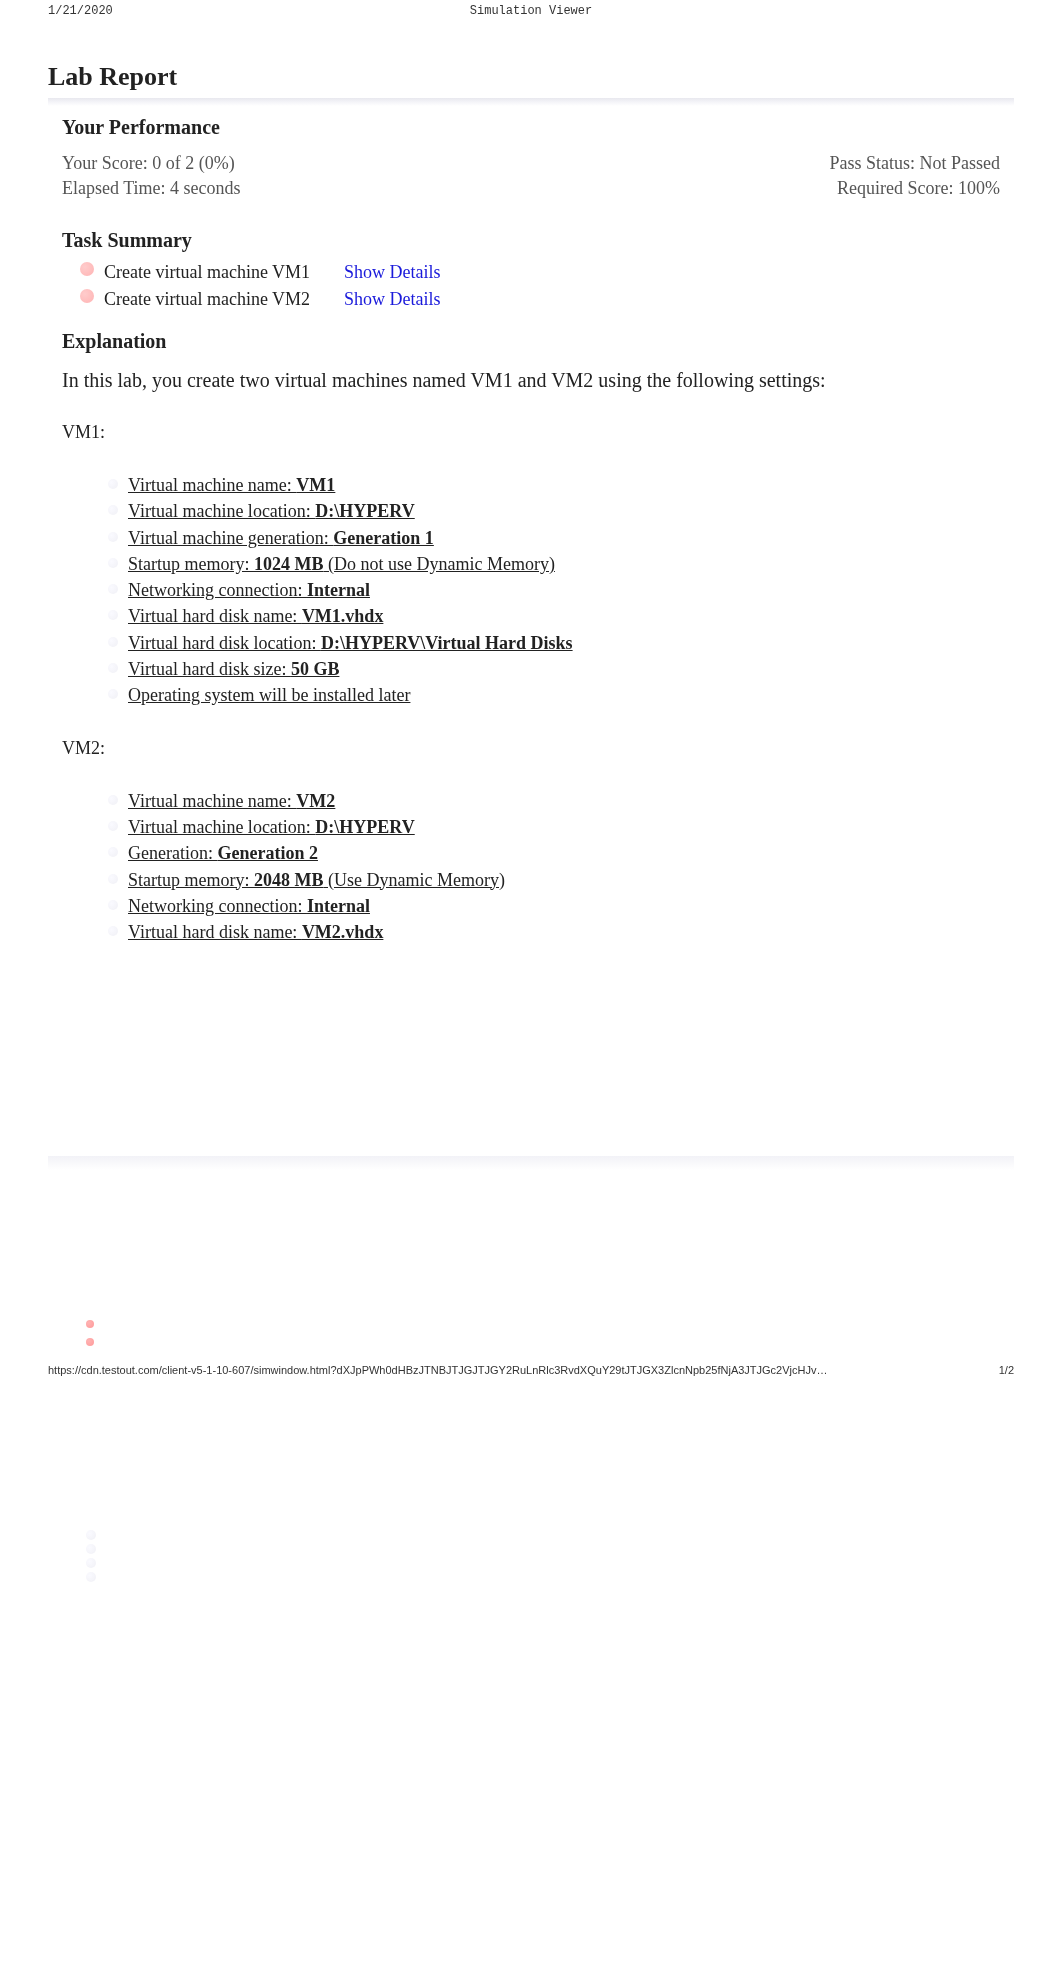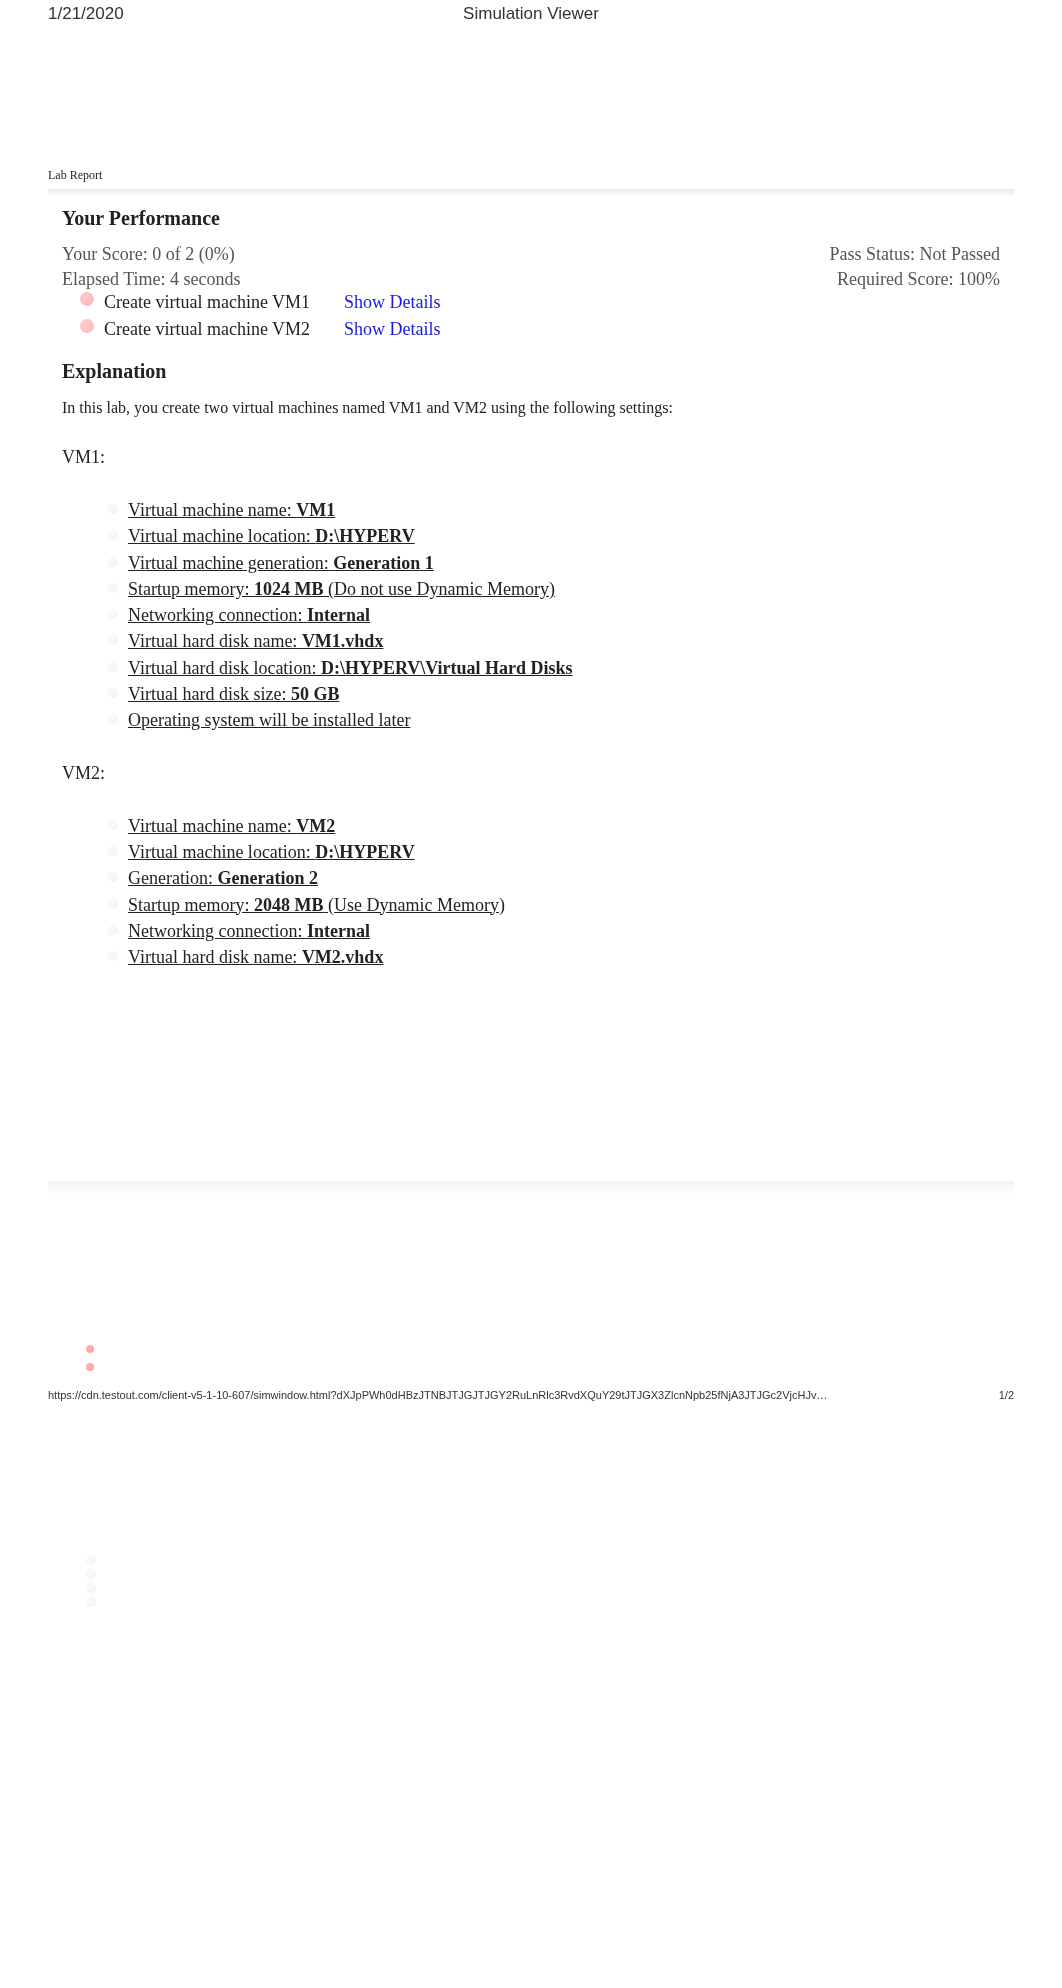--- a/index.html
+++ b/index.html
@@ -10,34 +10,33 @@
     body {
       background: #fff;
       font-family: "Times New Roman", Times, serif;
       color: #000;
       width: 1062px;
     }
     .page-header {
       display: flex;
       justify-content: space-between;
       padding: 4px 48px 4px 48px;
-      font-family: Liberation Sans, sans-serif;
-      font-size: 17px;
+      font-family: Liberation Mono, monospace;
+      font-size: 12px;
       color: #333;
     }
     .page-header .left { }
     .page-header .center { position: absolute; left: 50%; transform: translateX(-50%); }
     .content-wrapper {
       padding: 40px 48px 0 48px;
     }
     .lab-title {
-      font-size: 12px;
-      font-weight: normal;
-      color: #222;
-      margin-top: 100px;
+      font-size: 26px;
+      font-weight: bold;
+      color: #222;
       margin-bottom: 6px;
     }
     .gradient-bar {
       height: 8px;
       background: linear-gradient(to bottom, #e8e8ee, #f4f4f8, #fff);
       margin-bottom: 0;
       width: 100%;
     }
     .section-heading {
       font-size: 20px;
@@ -86,21 +85,21 @@
     }
     .show-details {
       color: #1a1adb;
       font-size: 18px;
       margin-left: 20px;
       cursor: pointer;
     }
     .explanation-text {
       padding: 0 14px;
       margin-top: 8px;
-      font-size: 16px;
+      font-size: 20px;
       color: #222;
     }
     .vm-label {
       padding: 0 14px;
       margin-top: 30px;
       font-size: 18px;
       color: #222;
     }
     .vm-list {
       padding: 0 14px 0 60px;
@@ -184,20 +183,21 @@
 
   <div class="score-row">
     <span>Your Score: 0 of 2 (0%)</span>
     <span>Pass Status: Not Passed</span>
   </div>
   <div class="time-row">
     <span>Elapsed Time: 4 seconds</span>
     <span>Required Score: 100%</span>
   </div>
 
+  <div class="section-heading" style="margin-top:20px;">Task Summary</div>
 
   <div class="task-list">
     <div class="task-item">
       <span class="task-icon"></span>
       <span class="task-text">Create virtual machine VM1</span>
       <span class="show-details">Show Details</span>
     </div>
     <div class="task-item">
       <span class="task-icon"></span>
       <span class="task-text">Create virtual machine VM2</span>

